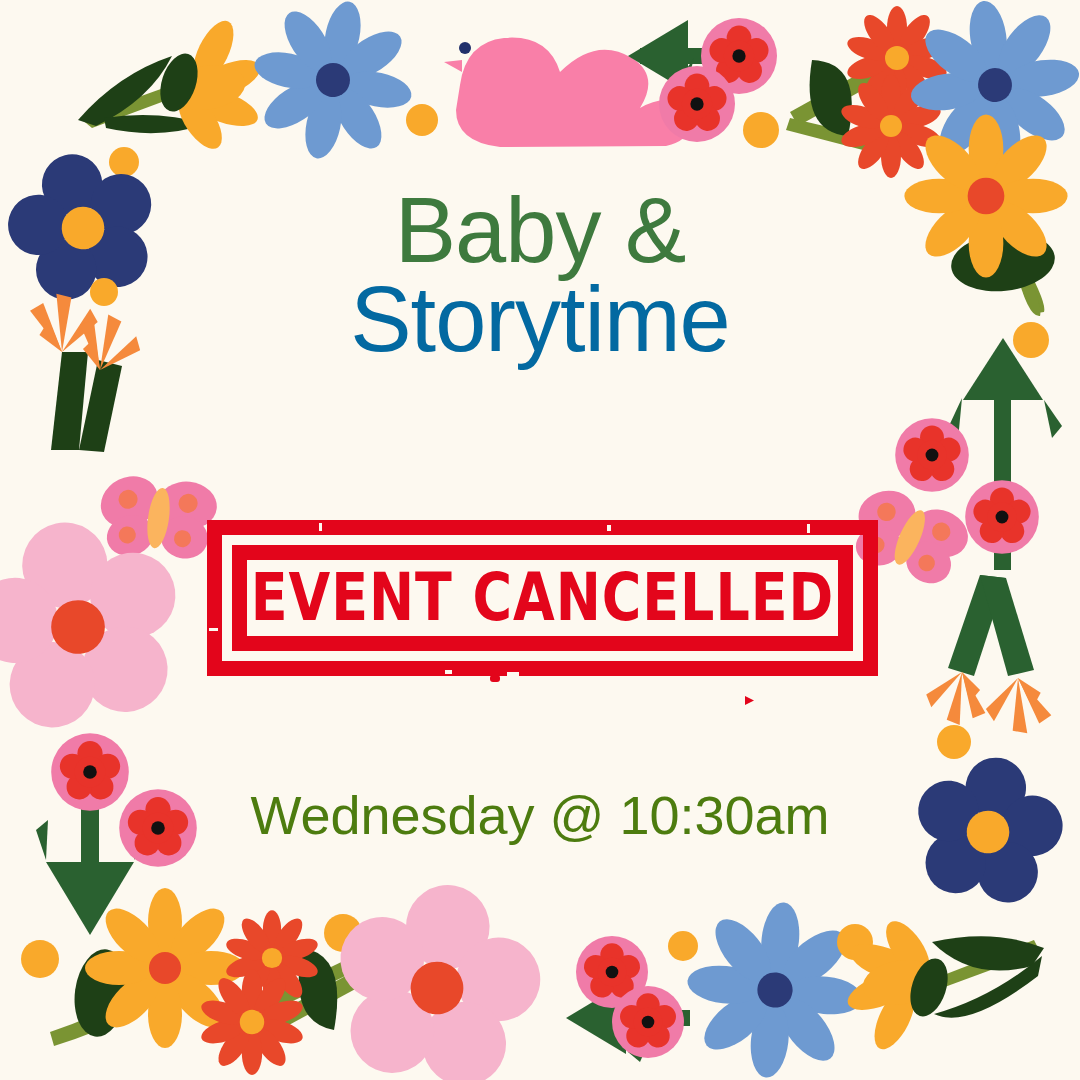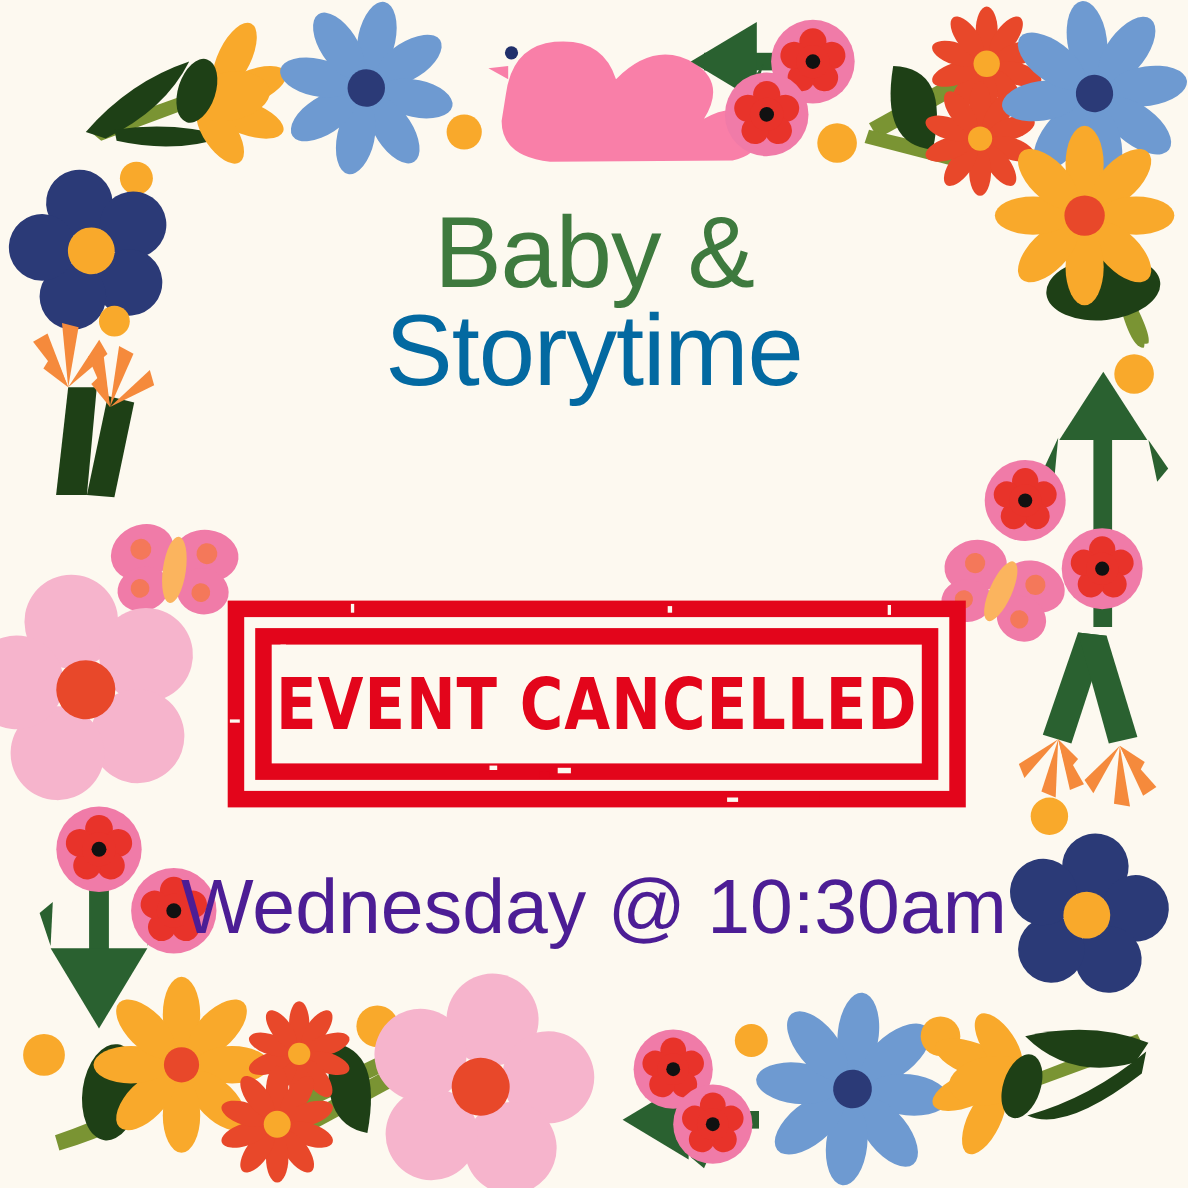--- a/index.html
+++ b/index.html
@@ -34,22 +34,22 @@
     font-size:92px;
     font-weight:400;
     letter-spacing:-1px;
   }
   .t-light{color:#3E7A3E;}
   .t-dark{color:#0369a1;}
 
   
   .stamp-wrap{
     position:absolute;
-    left:207px;top:546px;
-    width:671px;height:188px;
+    left:207px;top:520px;
+    width:671px;height:156px;
   }
   .stamp-outer{
     position:absolute;inset:0;
     border:15px solid #E3051B;
     background:transparent;
     box-sizing:border-box;
   }
   .stamp-inner{
     position:absolute;
     left:25px;top:25px;right:25px;bottom:25px;
@@ -69,22 +69,22 @@
   }
   
   .speck{position:absolute;background:#FDF9F0;}
   .speck-r{position:absolute;background:#E3051B;}
 
   
   .subtitle{
     position:absolute;
     left:0;top:784px;width:100%;
     text-align:center;
-    color:#4c1d95;
-    font-size:70px;
+    color:#4d7c0f;
+    font-size:54px;
     font-weight:400;
     letter-spacing:0px;
   }
 </style>
 </head>
 <body>
 
 <div id="poster">
 
   <svg id="decor" viewBox="0 0 1080 1080" xmlns="http://www.w3.org/2000/svg">

